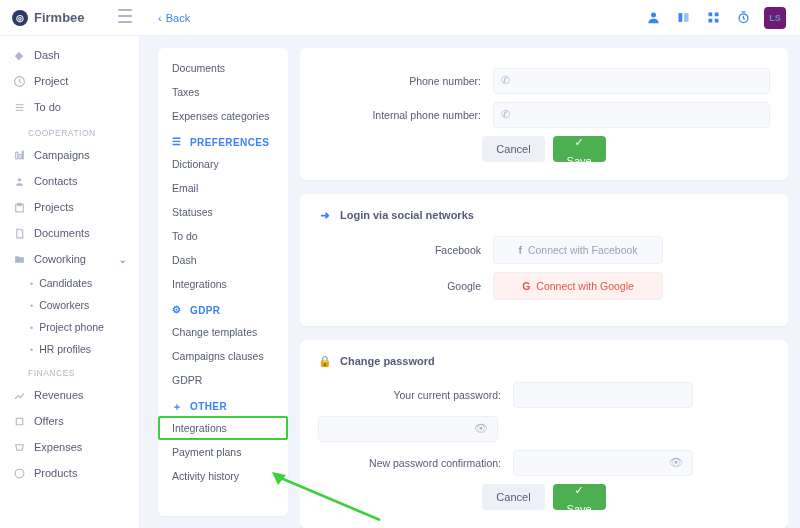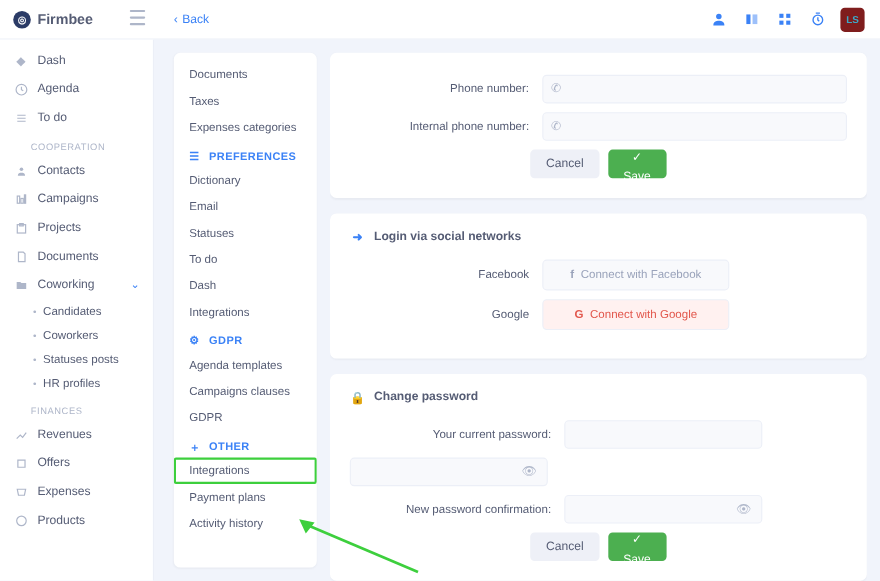--- a/index.html
+++ b/index.html
@@ -49,21 +49,21 @@
   .back {
     color: var(--primary); font-size: 11px; display: flex; align-items: center; gap: 4px;
     margin-left: 18px;
   }
   .header-right {
     margin-left: auto; display: flex; align-items: center; gap: 12px; padding-right: 14px;
   }
   .hicon { width: 18px; height: 18px; color: var(--primary); display:flex; align-items:center; justify-content:center; }
   .hicon svg { width: 15px; height: 15px; }
   .avatar-badge {
-    width: 22px; height: 22px; border-radius: 4px; background: #7f1d1d; color: #3da8c6;
+    width: 22px; height: 22px; border-radius: 4px; background: #701a75; color: #3da8c6;
     font-size: 9px; font-weight:600; display:flex; align-items:center; justify-content:center;
   }
 
   
   .sidebar {
     position: absolute; top: 36px; left: 0; bottom: 0; width: 140px;
     background: var(--panel); border-right: 1px solid var(--border);
     overflow-y: auto; padding: 6px 0;
   }
   .side-item {
@@ -209,54 +209,54 @@
     <span class="icon">◆</span>
     <span>Dash</span>
   </div>
   <div class="side-item">
     <span class="icon">
         <svg viewBox="0 0 24 24" fill="none" stroke="currentColor" stroke-width="2">
           <circle cx="12" cy="12" r="9"></circle>
           <path d="M12 7v5l3 2"></path>
         </svg>
       </span>
-    <span>Agenda</span>
+    <span>Project</span>
   </div>
   <div class="side-item">
     <span class="icon">
         <svg viewBox="0 0 24 24" fill="none" stroke="currentColor" stroke-width="2">
           <path d="M5 7h14M5 12h14M5 17h14"></path>
         </svg>
       </span>
     <span>To do</span>
   </div>
 
   <div class="side-section">COOPERATION</div>
+  <div class="side-item">
+    <span class="icon">
+        <svg viewBox="0 0 24 24" fill="none" stroke="currentColor" stroke-width="2">
+          <rect x="5" y="6" width="4" height="12"></rect>
+          <rect x="11" y="10" width="4" height="8"></rect>
+          <rect x="17" y="4" width="2" height="14"></rect>
+        </svg>
+      </span>
+    <span>Campaigns</span>
+  </div>
   <div class="side-item">
     <span class="icon">
         <svg viewBox="0 0 24 24" fill="currentColor">
           <circle cx="12" cy="9" r="3"></circle>
           <path d="M6 19c0-3 3-4 6-4s6 1 6 4v1H6z"></path>
         </svg>
       </span>
     <span>Contacts</span>
   </div>
   <div class="side-item">
     <span class="icon">
         <svg viewBox="0 0 24 24" fill="none" stroke="currentColor" stroke-width="2">
-          <rect x="5" y="6" width="4" height="12"></rect>
-          <rect x="11" y="10" width="4" height="8"></rect>
-          <rect x="17" y="4" width="2" height="14"></rect>
-        </svg>
-      </span>
-    <span>Campaigns</span>
-  </div>
-  <div class="side-item">
-    <span class="icon">
-        <svg viewBox="0 0 24 24" fill="none" stroke="currentColor" stroke-width="2">
           <rect x="5" y="6" width="14" height="14"></rect>
           <path d="M9 4h6v4H9z"></path>
         </svg>
       </span>
     <span>Projects</span>
   </div>
   <div class="side-item">
     <span class="icon">
         <svg viewBox="0 0 24 24" fill="none" stroke="currentColor" stroke-width="2">
           <path d="M7 4h8l3 3v13H7z"></path>
@@ -268,21 +268,21 @@
     <span class="icon">
         <svg viewBox="0 0 24 24" fill="currentColor">
           <path d="M4 6h6l2 2h8v10H4z"></path>
         </svg>
       </span>
     <span>Coworking</span>
     <span class="chev">⌄</span>
   </div>
   <div class="side-sub"><span>Candidates</span></div>
   <div class="side-sub"><span>Coworkers</span></div>
-  <div class="side-sub"><span>Statuses posts</span></div>
+  <div class="side-sub"><span>Project phone</span></div>
   <div class="side-sub"><span>HR profiles</span></div>
 
   <div class="side-section">FINANCES</div>
   <div class="side-item">
     <span class="icon">
         <svg viewBox="0 0 24 24" fill="none" stroke="currentColor" stroke-width="2">
           <path d="M4 18l6-6 4 4 6-8"></path>
         </svg>
       </span>
     <span>Revenues</span>
@@ -326,21 +326,21 @@
   <div class="subnav-item">Email</div>
   <div class="subnav-item">Statuses</div>
   <div class="subnav-item">To do</div>
   <div class="subnav-item">Dash</div>
   <div class="subnav-item">Integrations</div>
 
   <div class="subnav-head">
     <span class="hicon2">⚙</span>
     <span>GDPR</span>
   </div>
-  <div class="subnav-item">Agenda templates</div>
+  <div class="subnav-item">Change templates</div>
   <div class="subnav-item">Campaigns clauses</div>
   <div class="subnav-item">GDPR</div>
 
   <div class="subnav-head">
     <span class="hicon2">＋</span>
     <span>OTHER</span>
   </div>
   <div class="subnav-item highlight">Integrations</div>
   <div class="subnav-item">Payment plans</div>
   <div class="subnav-item">Activity history</div>

